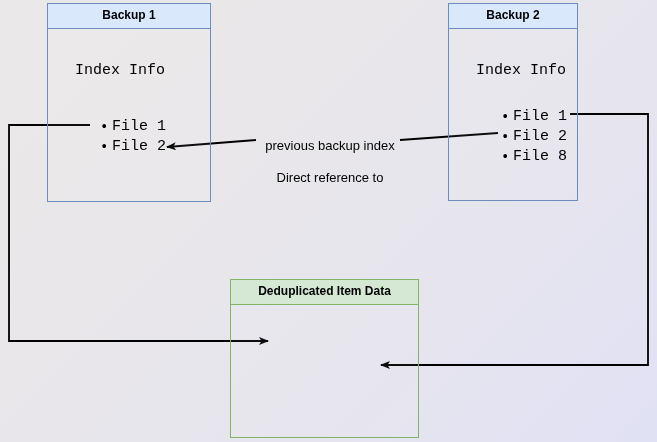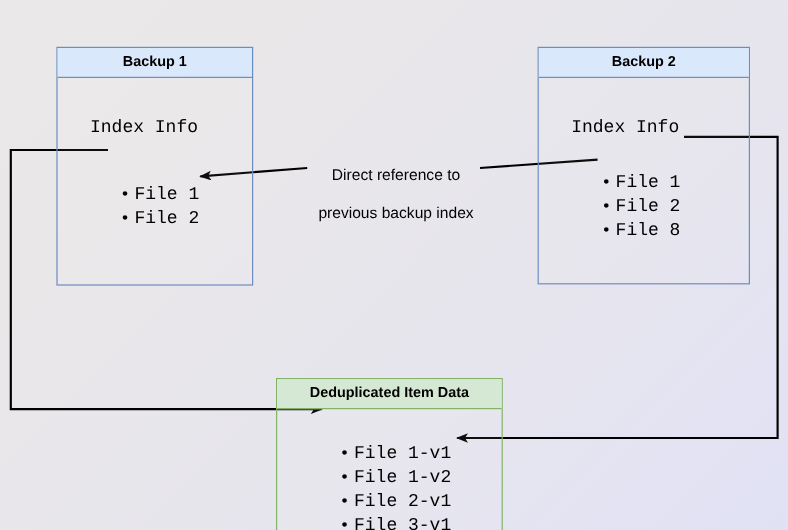--- a/index.html
+++ b/index.html
@@ -25,21 +25,20 @@
     top: 0;
     width: 657px;
     height: 442px;
     pointer-events: none;
   }
   .node {
     position: absolute;
     box-sizing: border-box;
     display: flex;
     flex-direction: column;
-    margin-top: 36px;
   }
   .node-blue {
     border: 1px solid #6c8ebf;
     background: rgba(255,255,255,0.05);
   }
   .node-green {
     border: 1px solid #82b366;
     background: rgba(255,255,255,0.05);
   }
   .node-header {
@@ -127,42 +126,34 @@
     <div class="node-header node-header-blue">Backup 1</div>
     <div class="node-body">
       <div class="index-label" style="left:27px; top:33px;">Index Info</div>
       <ul class="file-list" style="left:46px; top:88px;">
         <li>File 1</li>
         <li>File 2</li>
       </ul>
     </div>
   </div>
 
-  <div class="node node-blue" style="left:448px; top:3px; width:177px; height:198px;">
+  <div class="node node-blue" style="left:448px; top:3px; width:130px; height:198px;">
     <div class="node-header node-header-blue">Backup 2</div>
     <div class="node-body">
       <div class="index-label" style="left:27px; top:33px;">Index Info</div>
       <ul class="file-list" style="left:46px; top:78px;">
         <li>File 1</li>
         <li>File 2</li>
         <li>File 8</li>
       </ul>
     </div>
   </div>
 
   <div class="node node-green" style="left:230px; top:279px; width:189px; height:159px;">
     <div class="node-header node-header-green">Deduplicated Item Data</div>
-    <div class="node-body">
-      <ul class="file-list" style="left:46px; top:28px;">
-        <li>File 1-v1</li>
-        <li>File 1-v2</li>
-        <li>File 2-v1</li>
-        <li>File 3-v1</li>
-      </ul>
-    </div>
   </div>
 
   <div class="edge-label" style="left:250px; top:122px; width:160px;">
+    <div>previous backup index</div>
     <div>Direct reference to</div>
-    <div>previous backup index</div>
   </div>
 
 </div>
 
 </body></html>

